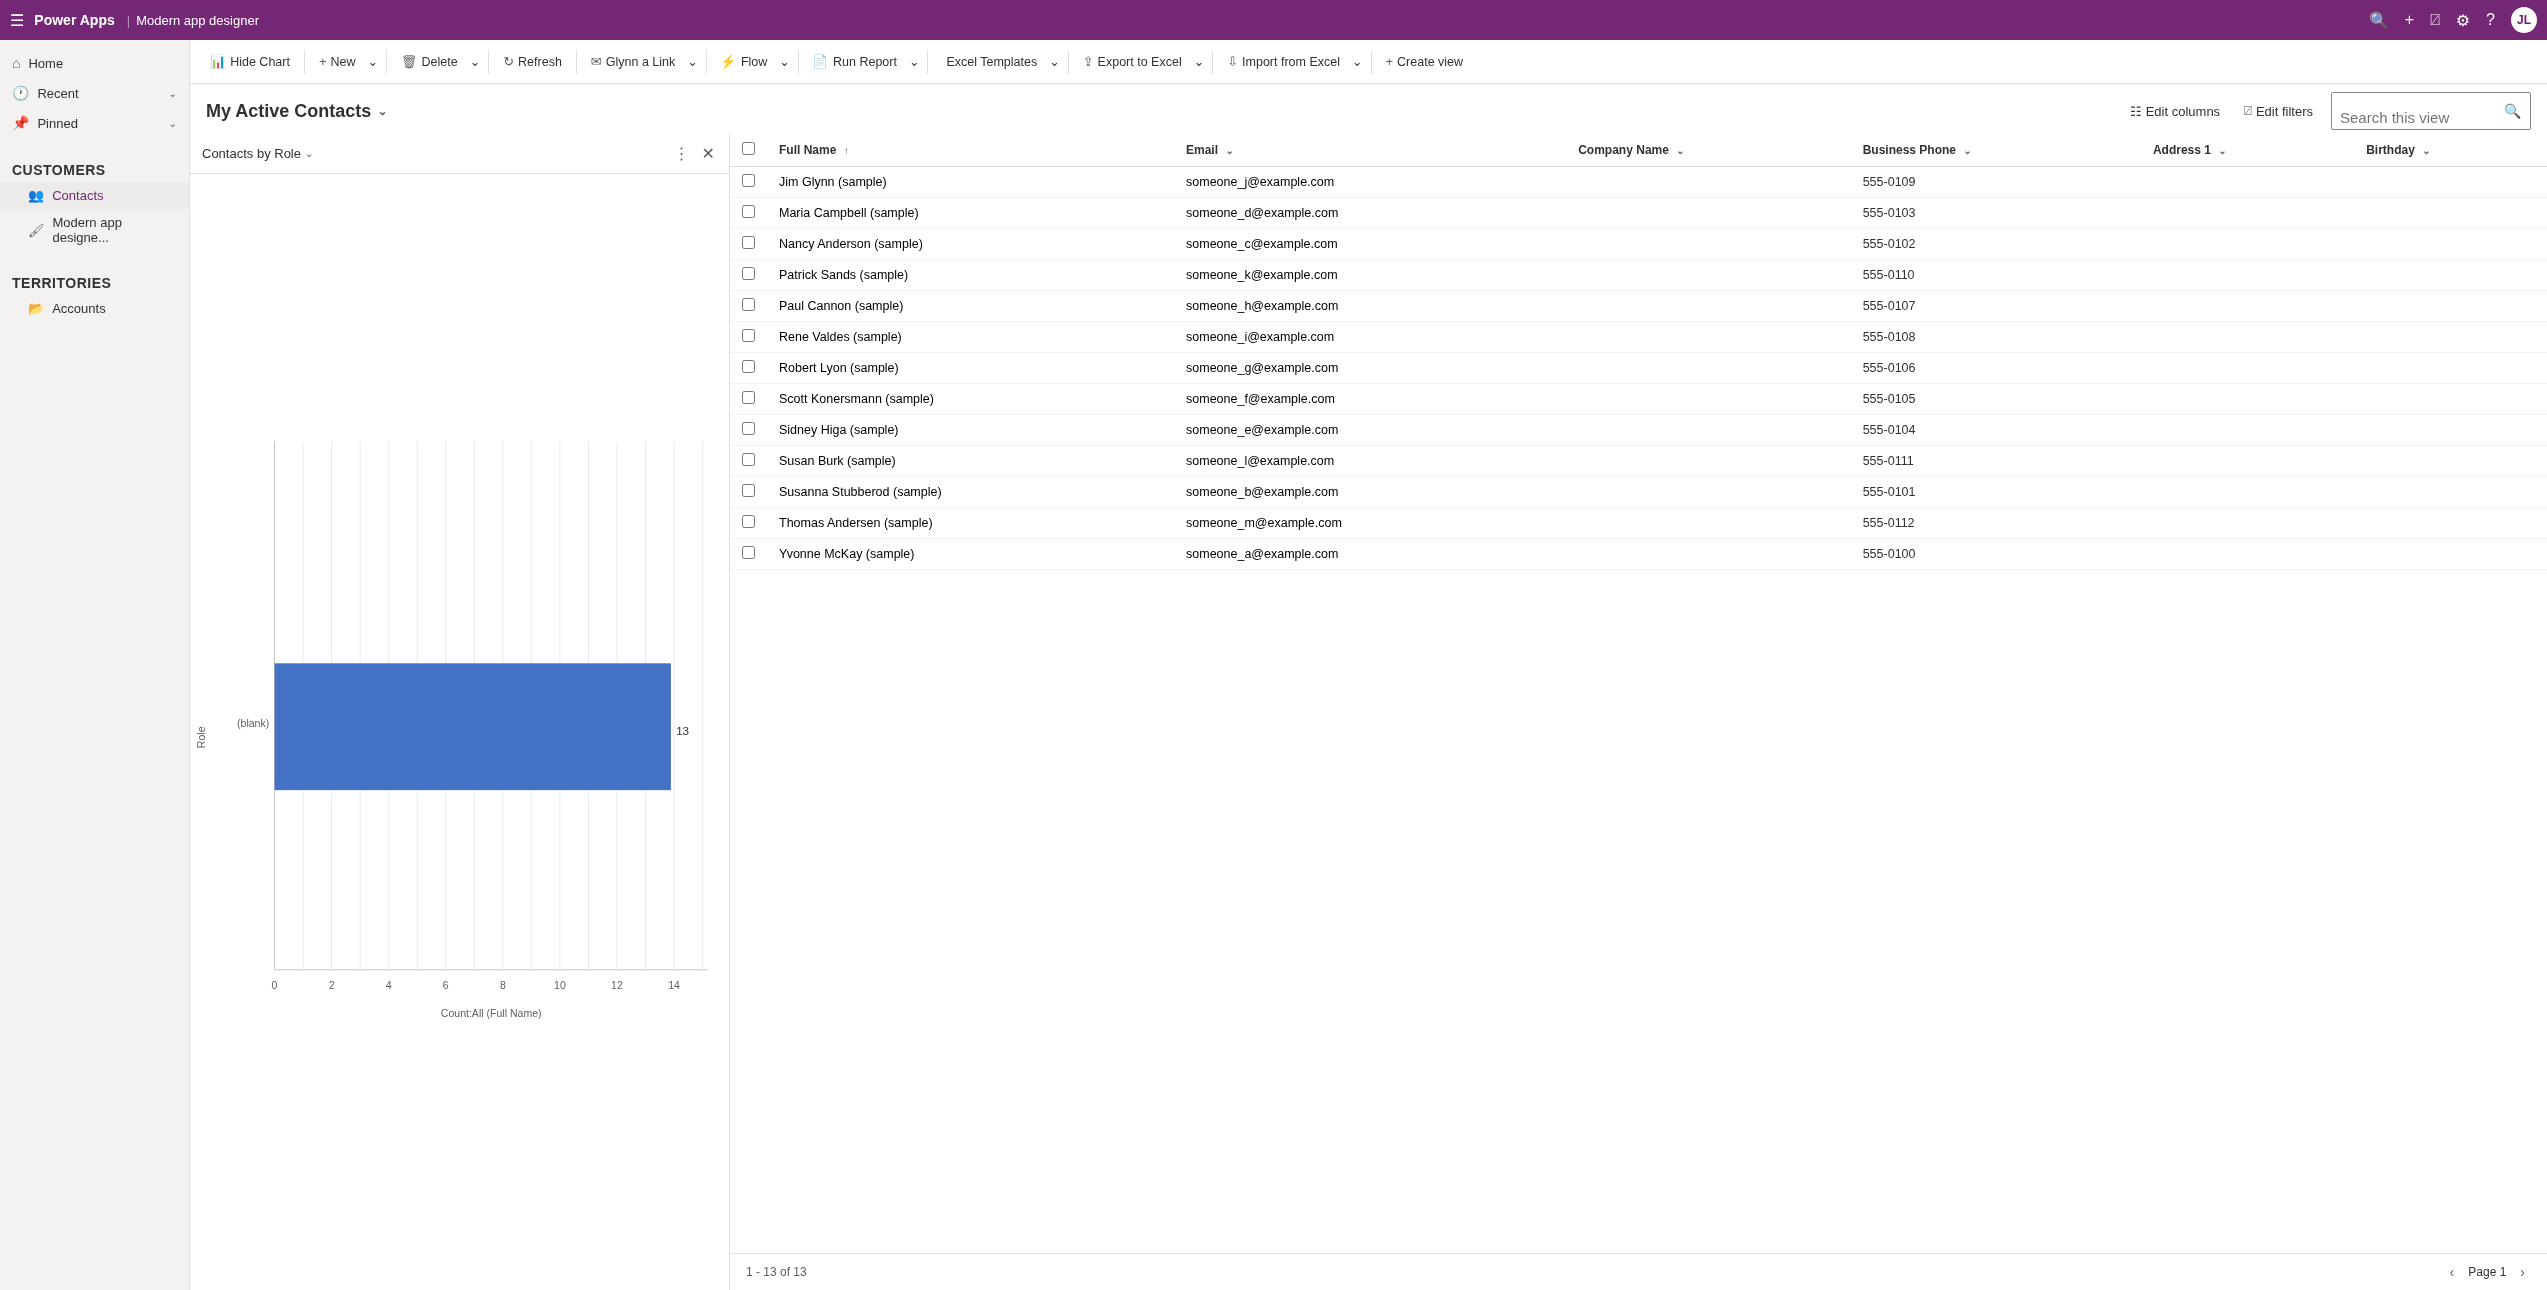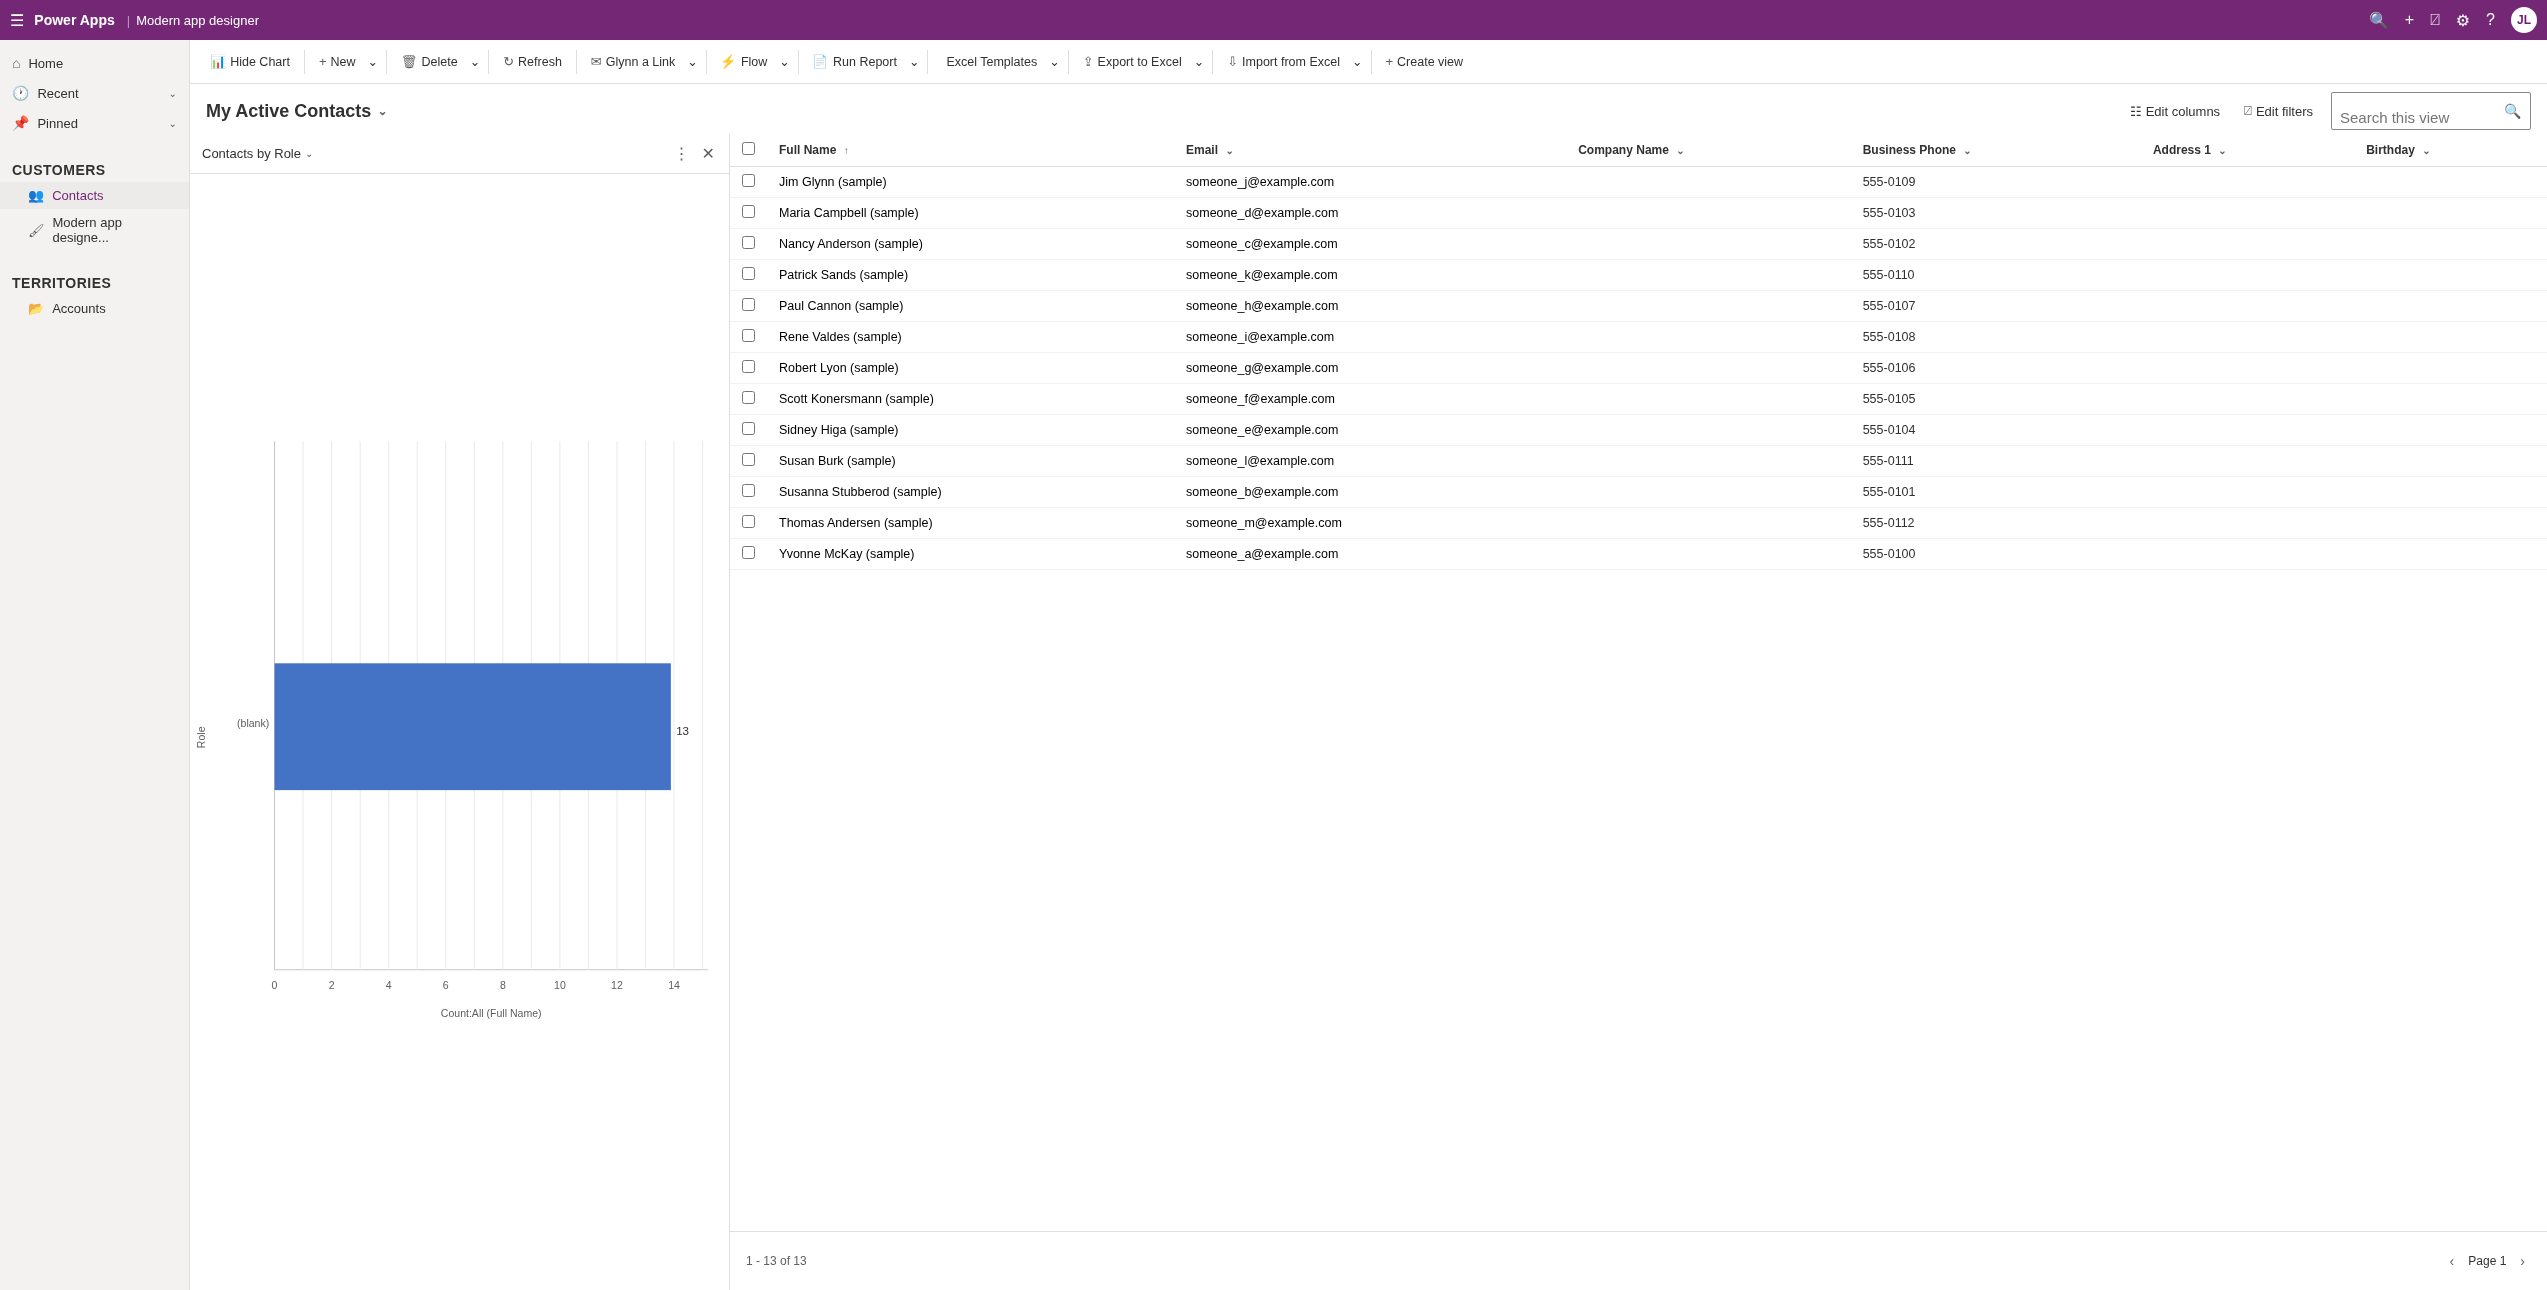--- a/index.html
+++ b/index.html
@@ -168,21 +168,21 @@
       cursor: pointer;
       user-select: none;
     }
     thead th .col-icon { margin-left: 4px; font-size: 10px; color: #605e5c; }
     tbody tr { border-bottom: 1px solid #f3f2f1; }
     tbody td { padding: 7px 12px; font-size: 12.5px; color: #323130; }
     tbody td.link-cell { color: #000000; cursor: pointer; }
     .row-checkbox { width: 32px; }
     .row-checkbox input { cursor: pointer; }
     .table-footer {
-      padding: 19px 16px;
+      padding: 8px 16px;
       border-top: 1px solid #e1dfdd;
       font-size: 12px; color: #605e5c;
       display: flex; align-items: center;
       flex-shrink: 0;
     }
     .pagination { margin-left: auto; display: flex; align-items: center; gap: 8px; }
     .pagination span { font-size: 12px; color: #323130; }
     .pagination-btn { background: none; border: none; cursor: pointer; color: #605e5c; font-size: 14px; padding: 2px 6px; }
   </style>
 </head>

